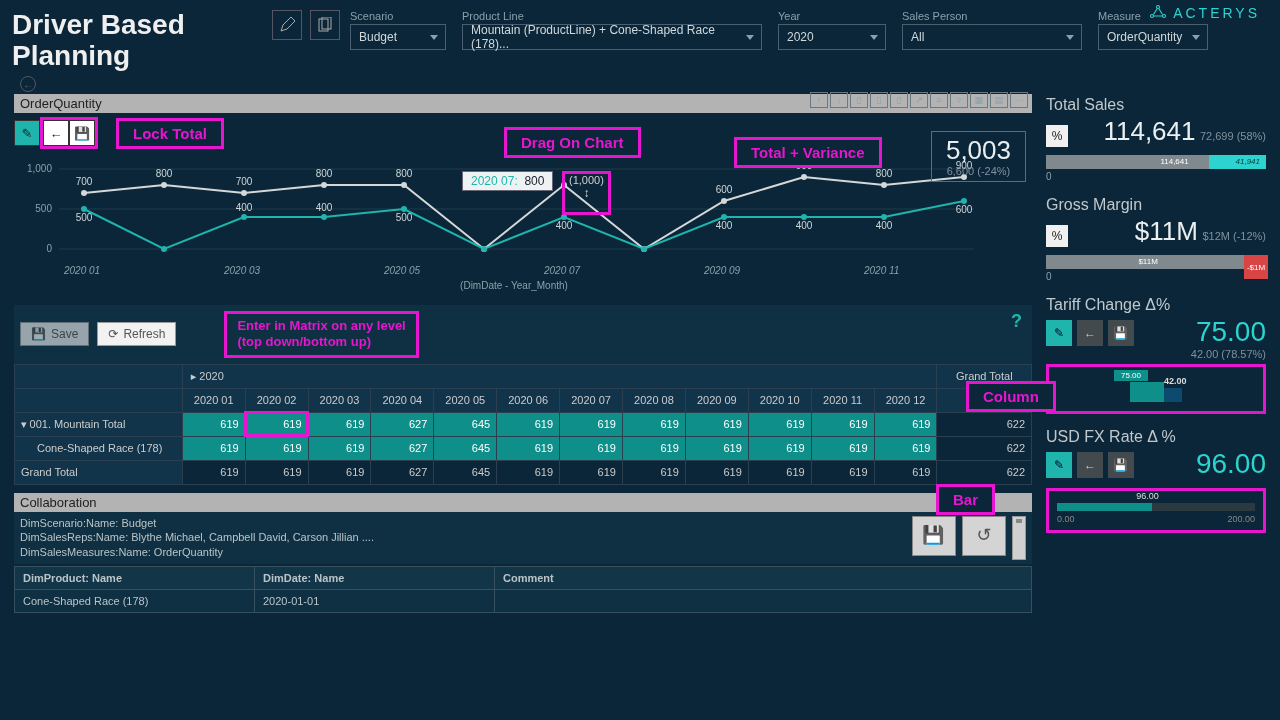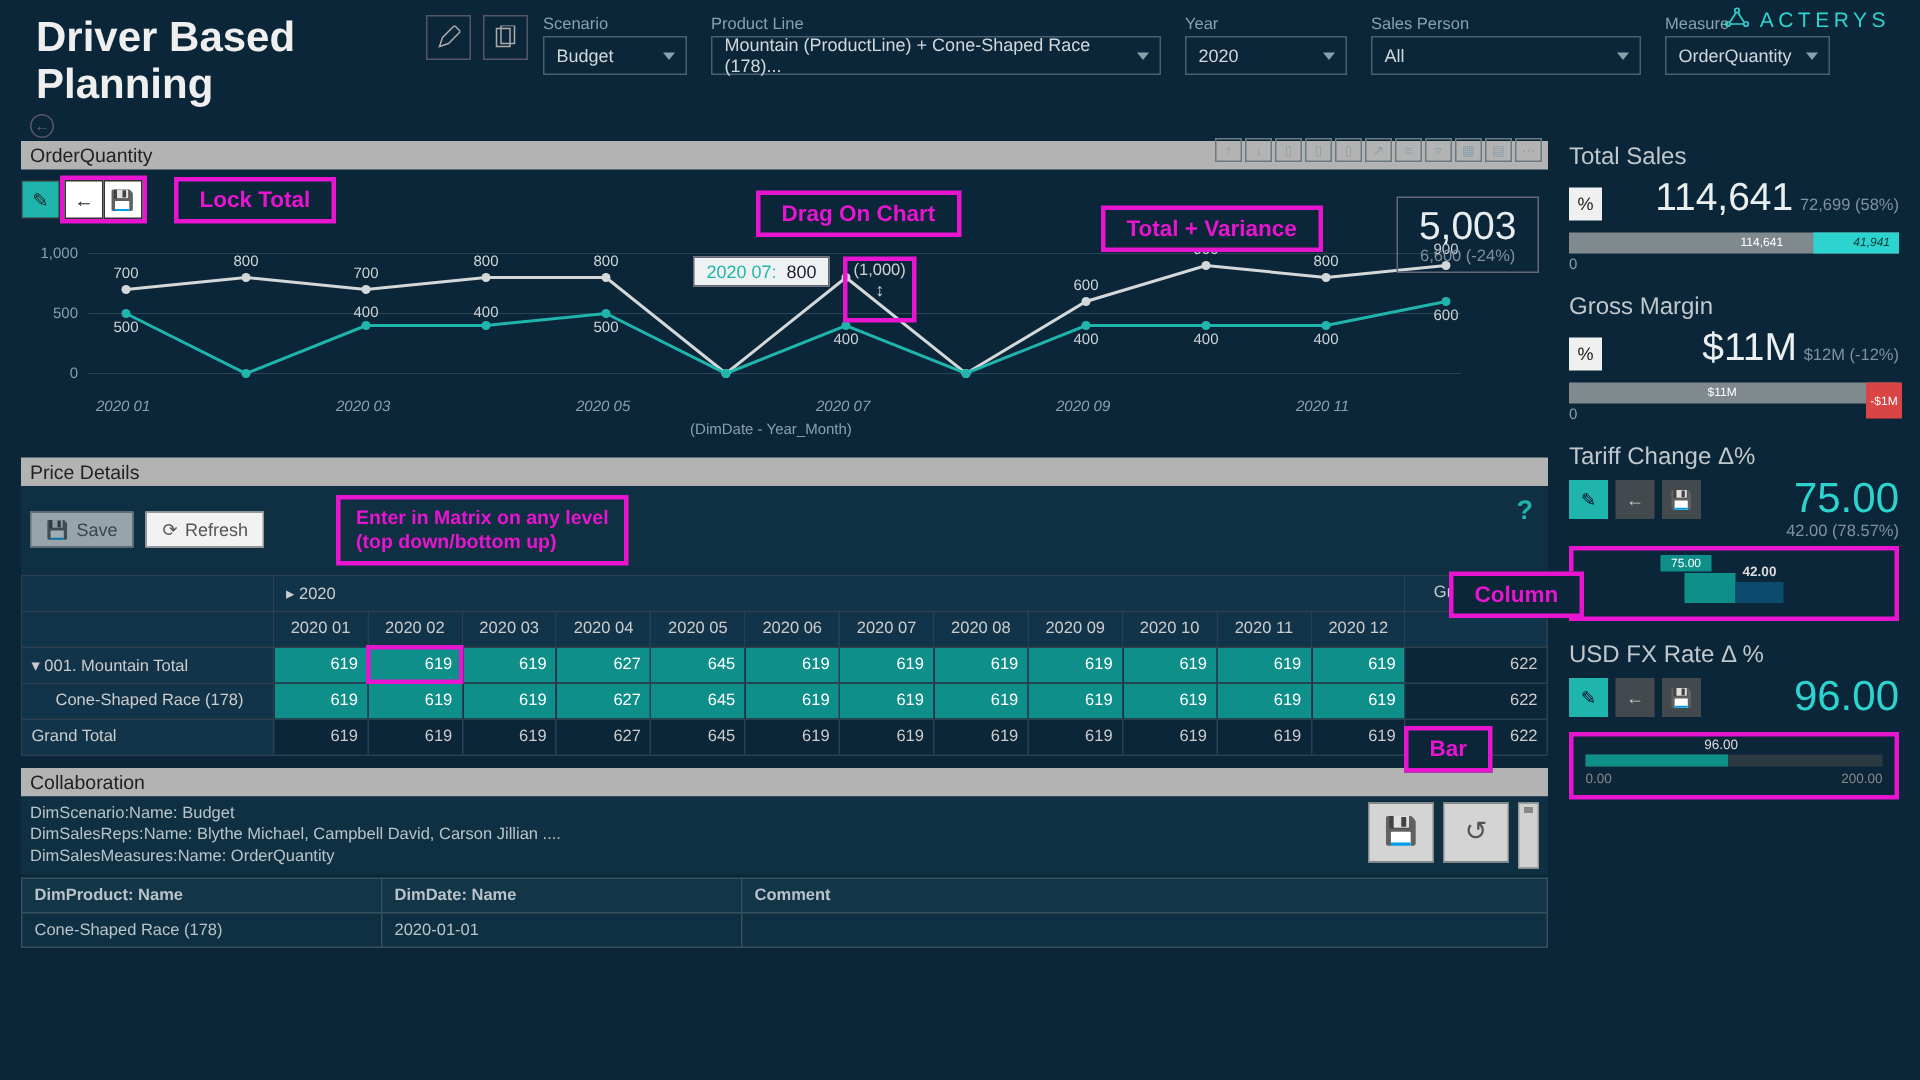--- a/index.html
+++ b/index.html
@@ -1,17 +1,17 @@
 <!DOCTYPE html>
 <html><head>
 <meta charset="utf-8">
 <style>
   * { box-sizing: border-box; margin: 0; padding: 0; }
   body { width: 1280px; height: 720px; background: #0b2638; font-family: "Segoe UI", Arial, sans-serif; color: #c8d0d4; overflow: hidden; position: relative; }
-  .header { display: flex; align-items: flex-start; padding: 10px 20px 0 24px; }
+  .header { display: flex; align-items: flex-start; padding: 10px 20px 0 12px; }
   .logo { position:absolute; right:20px; top:4px; color:#2dd4cf; font-size:14px; letter-spacing:3px; font-weight:300; display:flex; align-items:center; gap:6px;}
   .logo svg { width:18px; height:18px; }
   .title { font-size: 28px; font-weight: bold; color: #efefef; line-height: 1.1; width:260px;}
   .filters { display:flex; gap:16px; flex:1; margin-left:10px; align-items:flex-end;}
   .filter-block { display:flex; flex-direction:column; gap:2px;}
   .filter-label { font-size:11px; color:#8aa0ac;}
   .filter-select { background:#0b2638; border:1px solid #4a6070; color:#d0d8dc; font-size:12px; height:26px; padding:0 24px 0 8px; position:relative; display:flex; align-items:center;}
   .filter-select::after { content:''; position:absolute; right:7px; top:10px; border-left:4px solid transparent; border-right:4px solid transparent; border-top:5px solid #8aa0ac;}
   .icon-btn { width:30px; height:30px; border:1px solid #556; display:flex; align-items:center; justify-content:center; font-size:16px; color:#aaa;}
   .edit-icons { display:flex; gap:8px; align-items:flex-end; padding-bottom:1px;}
@@ -63,21 +63,21 @@
   .kpi-bar .fill { position:absolute; right:0; top:0; bottom:0; background:#2dd4cf;}
   .kpi-bar .label-in { position:absolute; font-size:8px; color:#fff; top:2px;}
   .kpi-axis-zero { font-size:10px; color:#8aa0ac; margin-top:2px;}
   .mini-toolbar { display:flex; gap:5px; margin-top:4px;}
   .mini-toolbar .mb { width:26px; height:26px; background:#424a4e; display:flex; align-items:center; justify-content:center; color:#ccc; font-size:12px;}
   .mini-toolbar .mb.edit { background:#1fb5ad; color:#002; }
   .big-teal { color:#2dd4cf; font-size:28px; font-weight:300;}
   .sub-grey { font-size:11px; color:#8090a0; text-align:right;}
   .barpair { display:flex; height:22px; margin-top:10px; border:1px solid transparent; justify-content:center; gap:0;}
   .barpair .b1 { width:34px; background:#0f8f8a; position:relative;}
-  .barpair .b2 { width:32px; background:#0c4a6e; height:14px; align-self:flex-end; position:relative;font-weight:bold;}
+  .barpair .b2 { width:18px; background:#0c4a6e; height:14px; align-self:flex-end; position:relative;font-weight:bold;}
   .barpair span { position:absolute; top:-12px; width:100%; text-align:center; font-size:9px; color:#ddd;}
   .hbar-box { margin-top:8px;}
   .hbar-track { height:8px; background:#2a3a40; position:relative;}
   .hbar-fill { position:absolute; left:0; top:0; bottom:0; background:#0f8f8a; }
   .hbar-label { position:absolute; top:-12px; font-size:9px; color:#ddd;}
   .hbar-scale { display:flex; justify-content:space-between; font-size:9px; color:#888; margin-top:3px;}
   .total-box { position:absolute; border:1px solid #667; padding:4px 14px; text-align:center; line-height:1.1;}
   .total-box .v1 { font-size:26px; color:#e8eef0; font-weight:300;}
   .total-box .v2 { font-size:11px; color:#8090a0;}
   .tooltip-box { background:#eef2f2; color:#223; font-size:12px; padding:2px 8px; border:1px solid #667; position:absolute;}
@@ -273,21 +273,20 @@
         <div class="chip" style="position:absolute; left:720px; top:-12px;">Total + Variance</div>
 
         <div class="total-box" style="right:6px; top:-18px;">
           <div class="v1">5,003</div>
           <div class="v2">6,600 (-24%)</div>
         </div>
       </div>
     </div>
 
     <div class="price-panel">
-      <div class="panel-title">Price Details</div>
       <div class="price-toolbar">
         <div class="pbtn disabled">💾 <span>Save</span></div>
         <div class="pbtn">⟳ <span>Refresh</span></div>
         <div style="border:3px solid #e815d0; padding:4px 10px; color:#e815d0; font-weight:bold; font-size:13px; margin-left:40px; line-height:1.25;">
           <div>Enter in Matrix on any level</div>
             <div>(top down/bottom up)</div>
         </div>
         <div class="qmark">?</div>
       </div>
       <table class="matrix">

